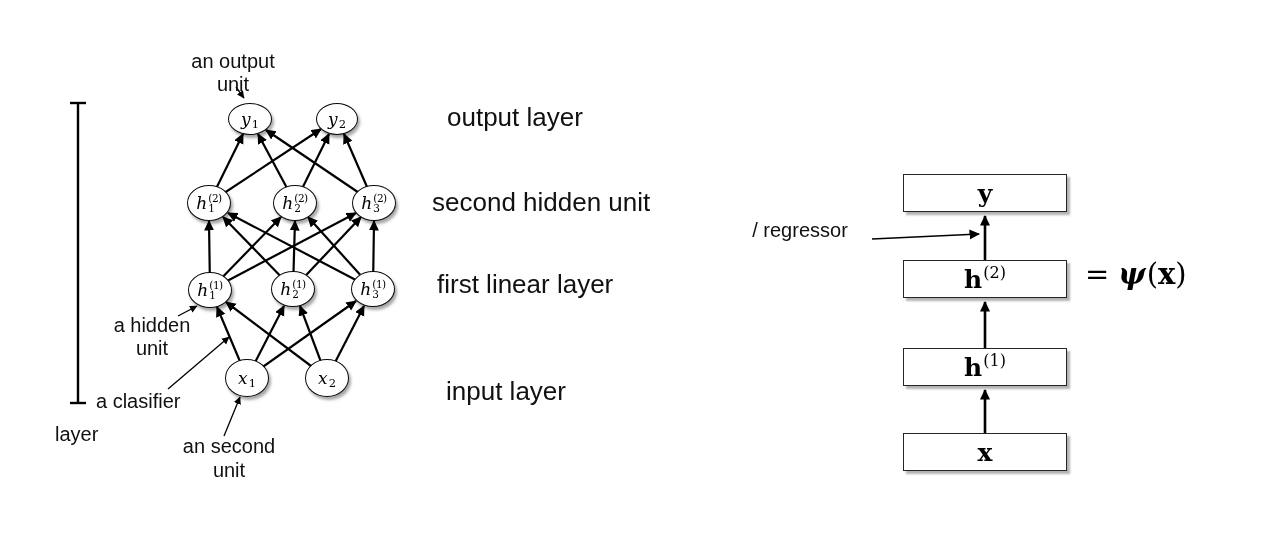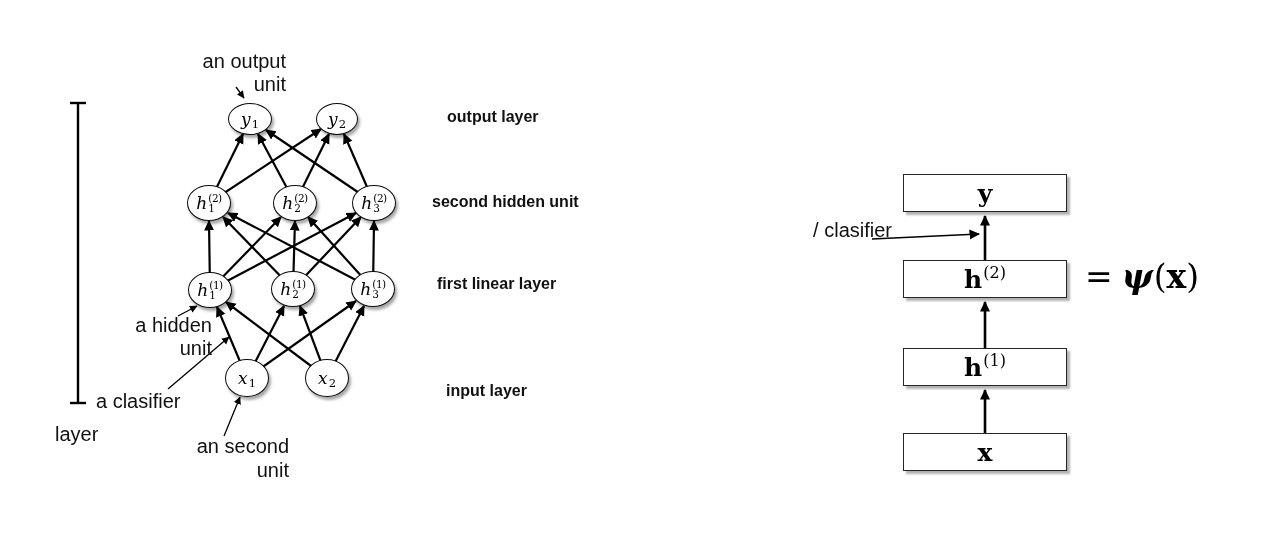--- a/index.html
+++ b/index.html
@@ -27,26 +27,26 @@
   .rbox{position:absolute;left:903px;width:164px;height:38px;z-index:2;background:#fff;
         border:1.8px solid #262626;box-sizing:border-box;
         box-shadow:2.5px 3px 2px rgba(0,0,0,0.3);
         display:flex;align-items:center;justify-content:center;
         font-family:"DejaVu Serif",serif;font-weight:bold;font-size:25px;color:#000;}
   .rbox .bsup{font-size:16px;font-weight:normal;position:relative;top:-7px;margin-left:1px;}
 
   
   .lbl{position:absolute;z-index:3;color:#111;}
   .lbl .ln{display:block;}
-  .center{text-align:right;}
+  .center{text-align:center;}
   .f20{font-size:20px;line-height:23px;}
-  .f22{font-size:16px;line-height:26px;font-weight:bold;}
+  .f22{font-size:26px;line-height:26px;}
 
   .equation{position:absolute;left:1085px;top:257px;z-index:3;
-            font-family:"DejaVu Serif",serif;font-size:33px;color:#000;white-space:nowrap;}
+            font-family:"DejaVu Serif",serif;font-size:29px;color:#000;white-space:nowrap;}
   .equation .eq-func{font-weight:bold;font-style:italic;margin:0 1px 0 9px;}
   .equation .eq-arg{font-weight:bold;}
 </style>
 </head>
 <body>
 
 <div class="canvas">
 
   <svg class="lines" width="1274" height="544" viewBox="0 0 1274 544">
     <defs>
@@ -206,20 +206,20 @@
   </div>
   <div class="rbox" style="top:348px">
     <span>h</span>
       <span class="bsup">(1)</span>
   </div>
   <div class="rbox" style="top:433px">
     <span>x</span>
   </div>
 
   <div class="lbl center f20" style="left:708px;top:220px;width:184px;line-height:21.5px">
-    <span class="ln">/ clasifier</span>
+    <span class="ln">/ regressor</span>
   </div>
 
   <div class="equation">
     <span class="eq-sign">=</span><span class="eq-func">ψ</span><span class="eq-paren">(</span><span class="eq-arg">x</span><span class="eq-paren">)</span>
   </div>
 
 </div>
 
 </body></html>

